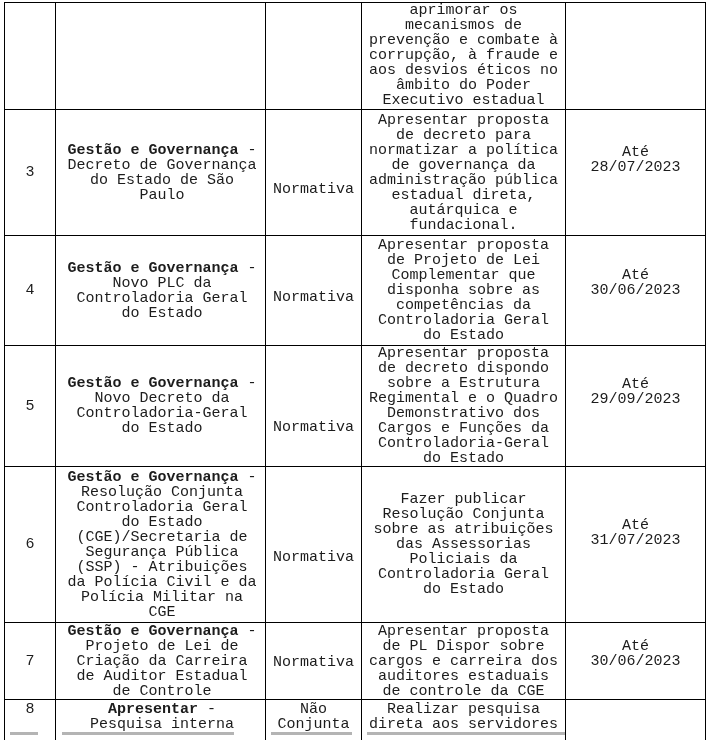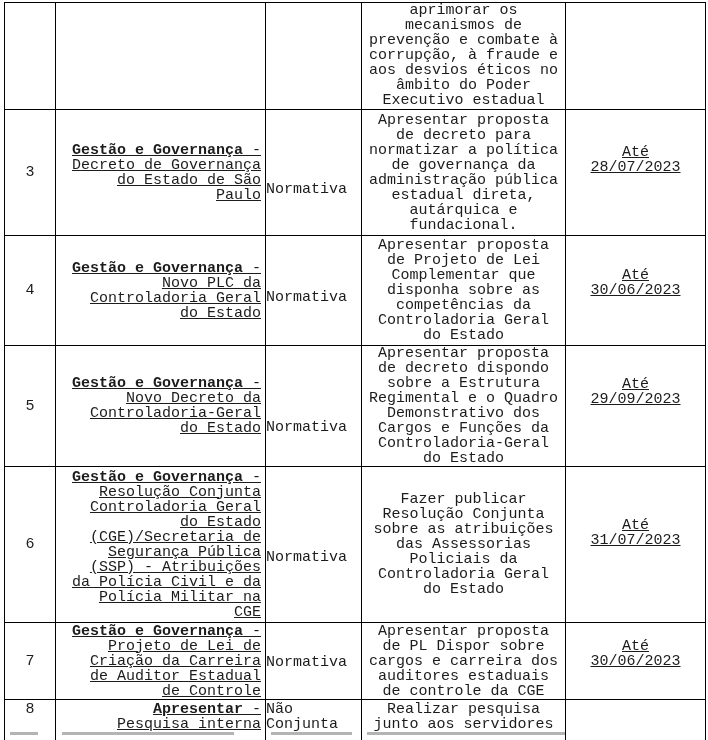--- a/index.html
+++ b/index.html
@@ -28,24 +28,24 @@
   td {
     border: 1.5px solid #000;
     padding: 0;
     vertical-align: middle;
     overflow: hidden;
   }
   .cell { white-space: pre-line; }
   .b { font-weight: bold; }
 
   .c-num .cell      { text-align: center; }
-  .c-title .cell    { text-align: right; padding: 0 4px 0 7px; text-decoration: underline; }
-  .c-type .cell     { }
+  .c-title .cell    { text-align: center; padding: 0 4px 0 7px; }
+  .c-type .cell     { text-align: center; }
   .c-action .cell   { text-align: center; padding: 0 3px; }
-  .c-deadline .cell { text-align: center; text-decoration: underline; }
+  .c-deadline .cell { text-align: center; }
 
   
   tr.r0 { height: 106px; }
   tr.r1 { height: 126px; }
   tr.r2 { height: 110px; }
   tr.r3 { height: 121px; }
   tr.r4 { height: 156px; }
   tr.r5 { height: 77px;  }
   tr.r6 { height: 48px;  }
 
@@ -273,21 +273,21 @@
       <td class="c-title">
           <div class="cell"><span class="b">Apresentar</span><span> -
 Pesquisa interna</span></div>
         </td>
       <td class="c-type">
           <div class="cell">Não
 Conjunta</div>
         </td>
       <td class="c-action">
           <div class="cell">Realizar pesquisa
-junto aos servidores</div>
+direta aos servidores</div>
         </td>
       <td class="c-deadline">
           <div class="cell"></div>
         </td>
     </tr>
 
   </tbody>
 </table>
 
 <div class="smear s1"></div>

